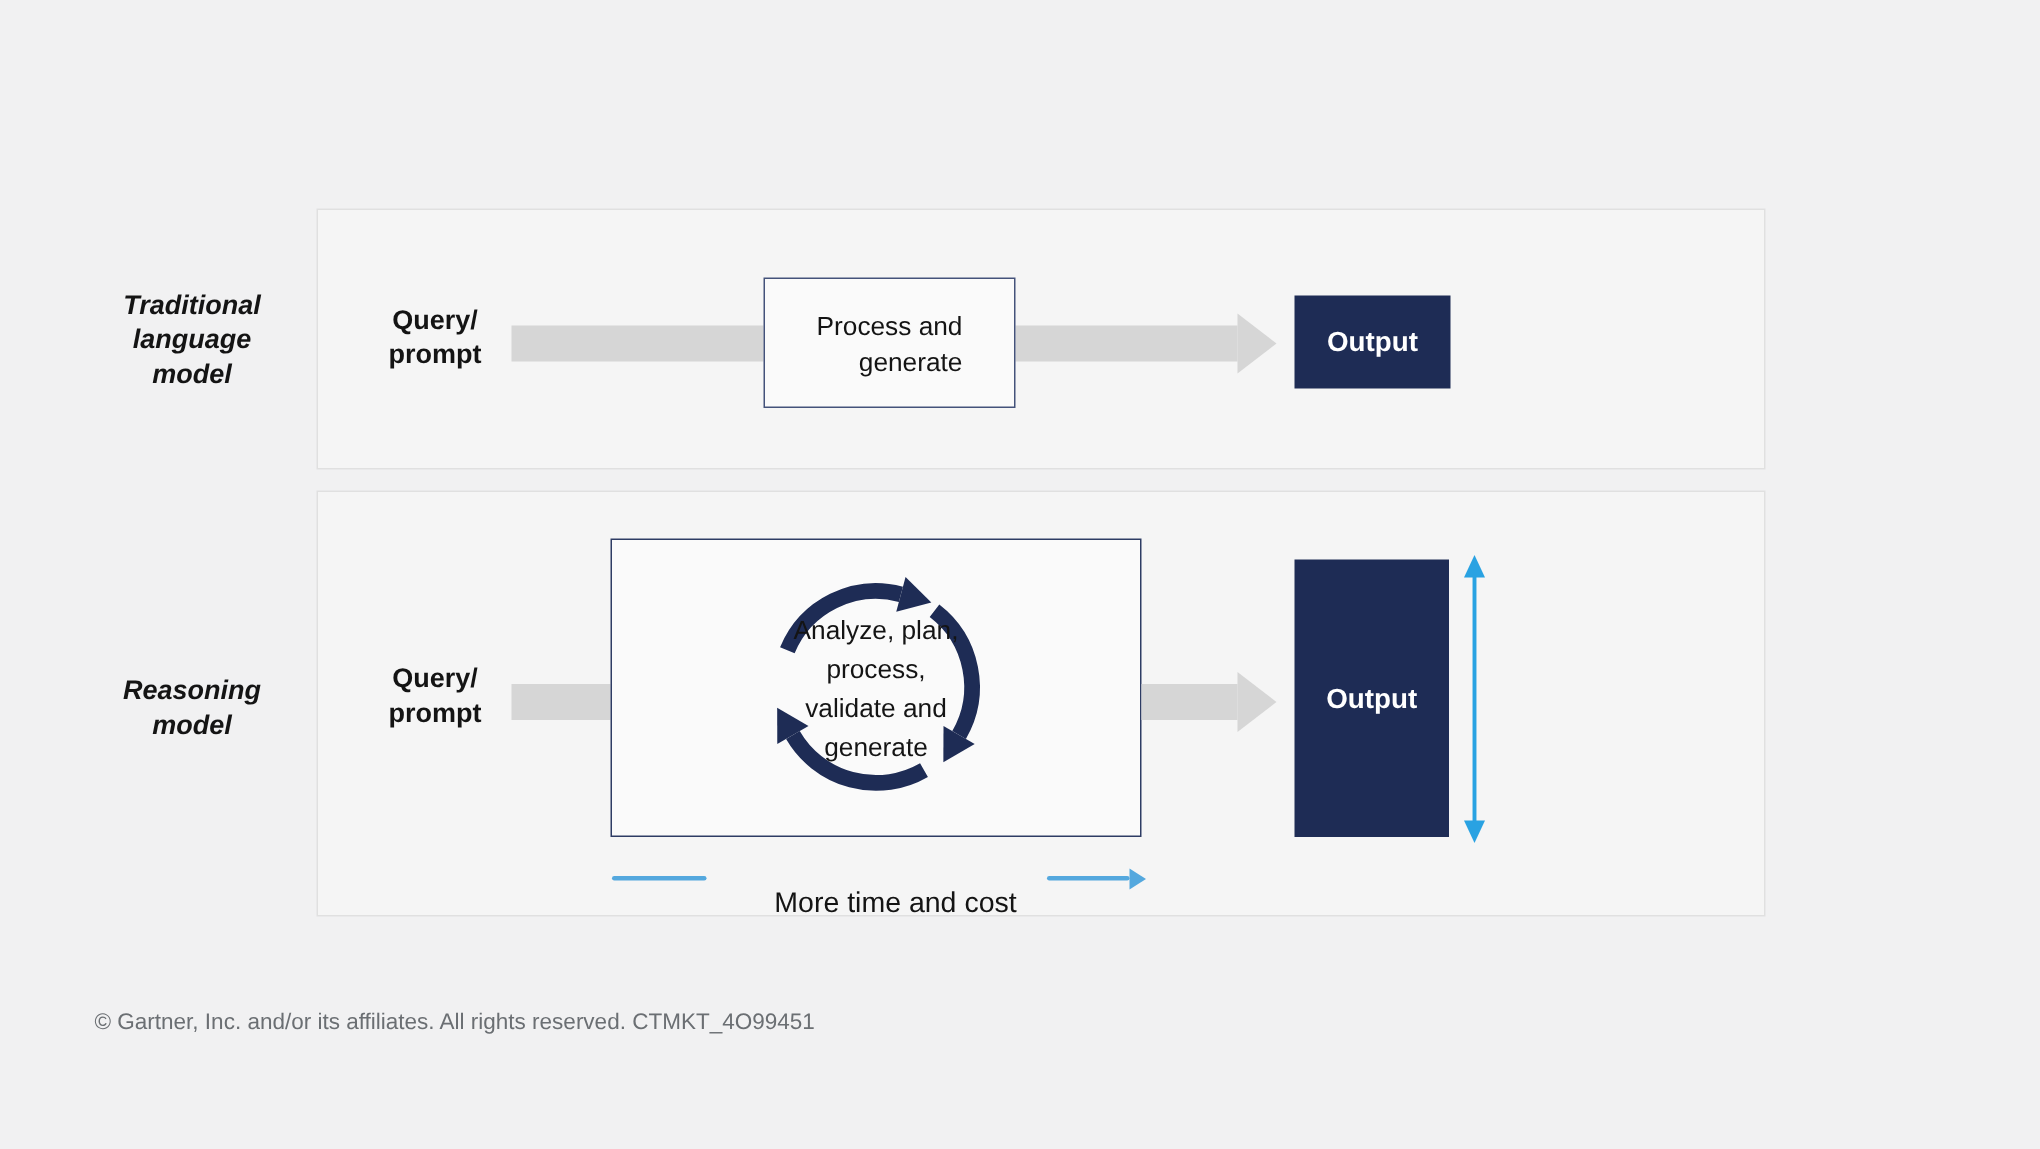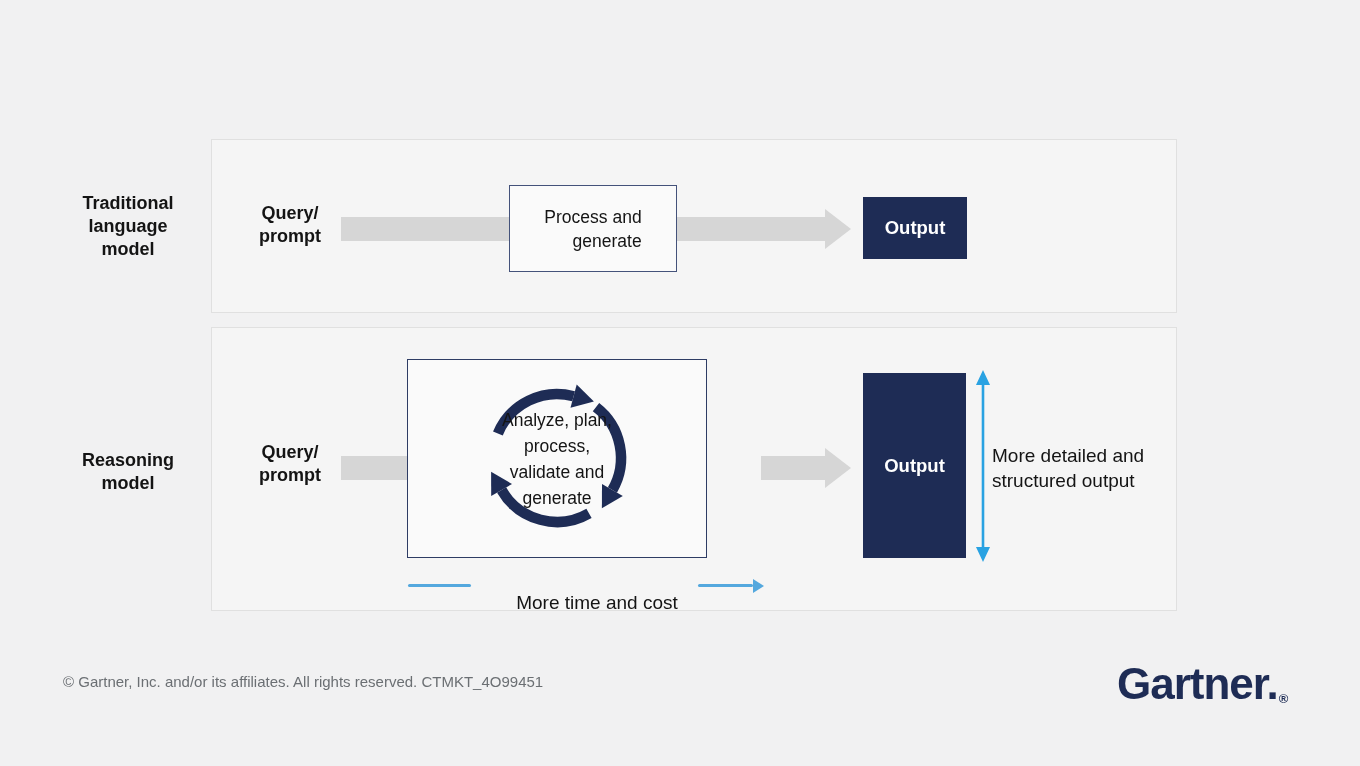--- a/index.html
+++ b/index.html
@@ -9,21 +9,21 @@
   }
   *{margin:0;padding:0;box-sizing:border-box;}
   html,body{width:1360px;height:766px;}
   body{font-family:"Liberation Sans","DejaVu Sans",sans-serif;background:var(--page-bg);}
   .page{position:relative;width:1360px;height:766px;background:var(--page-bg);overflow:hidden;}
 
   .title{position:absolute;left:63px;top:57px;font-size:40px;font-weight:bold;
     letter-spacing:-0.8px;color:var(--navy);white-space:nowrap;}
 
   .row-label{position:absolute;left:38px;width:180px;text-align:center;
-    font-size:18px;font-weight:bold;color:#141414;line-height:23px;white-space:pre-line;}
+    font-size:18px;font-weight:bold;color:#141414;line-height:23px;white-space:pre-line;font-style:italic;}
   .row-label.l1{top:192px;}
   .row-label.l2{top:449px;}
 
   .panel{position:absolute;left:211px;width:966px;background:var(--panel-bg);
     border:1px solid var(--panel-border);}
   .panel.p1{top:139px;height:174px;}
   .panel.p2{top:327px;height:284px;}
 
   .query{position:absolute;left:23px;width:110px;text-align:center;font-size:18px;
     font-weight:bold;color:#141414;line-height:23px;white-space:pre-line;}
@@ -42,21 +42,21 @@
   .process-box{position:absolute;left:297px;top:45px;width:168px;height:87px;
     background:var(--box-bg);border:1.5px solid #44527a;display:flex;
     align-items:center;justify-content:center;text-align:right;font-size:17.5px;
     color:#141414;line-height:24px;white-space:pre-line;}
 
   .output-box{position:absolute;background:var(--navy);color:#fff;display:flex;
     align-items:center;justify-content:center;font-size:18.5px;font-weight:bold;}
   .p1 .output-box{left:651px;top:57px;width:104px;height:62px;}
   .p2 .output-box{left:651px;top:45px;width:103px;height:185px;}
 
-  .cycle-box{position:absolute;left:195px;top:31px;width:300px;height:199px;
+  .cycle-box{position:absolute;left:195px;top:31px;width:354px;height:199px;
     background:var(--box-bg);border:1.5px solid #2e3c64;}
   .cycle-svg{position:absolute;left:50%;top:15px;transform:translateX(-50%);color:var(--navy);}
   .cycle-text{position:absolute;inset:0;display:flex;align-items:center;justify-content:center;
     text-align:center;font-size:17.5px;line-height:26px;color:#141414;white-space:pre-line;}
 
   .varrow{position:absolute;left:760px;top:42px;color:var(--blue);}
 
   .side-note{position:absolute;left:780px;top:115px;width:220px;font-size:19px;
     line-height:25px;color:#141414;white-space:pre-line;}
 
@@ -120,28 +120,25 @@
 
     <div class="gbar out"></div>
     <div class="ghead"></div>
     <div class="output-box">Output</div>
 
     <svg class="varrow" width="22" height="192" viewBox="0 0 22 192" fill="none">
       <line x1="11" y1="13" x2="11" y2="179" stroke="currentColor" stroke-width="2.6"></line>
       <polygon points="11,0 4,15 18,15" fill="currentColor"></polygon>
       <polygon points="11,192 4,177 18,177" fill="currentColor"></polygon>
     </svg>
-    <div class="side-note">More detailed and
-structured output</div>
 
     <div class="bline left"></div>
     <div class="bottom-note">More time and cost</div>
     <div class="bline right"></div>
     <div class="bhead"></div>
   </div>
 
   <div class="footer">
     <div>© Gartner, Inc. and/or its affiliates. All rights reserved. CTMKT_4O99451</div>
   </div>
 
-  <div class="logo"><span>Gartner.</span><span class="reg">®</span></div>
 
 </div>
 
 </body></html>

